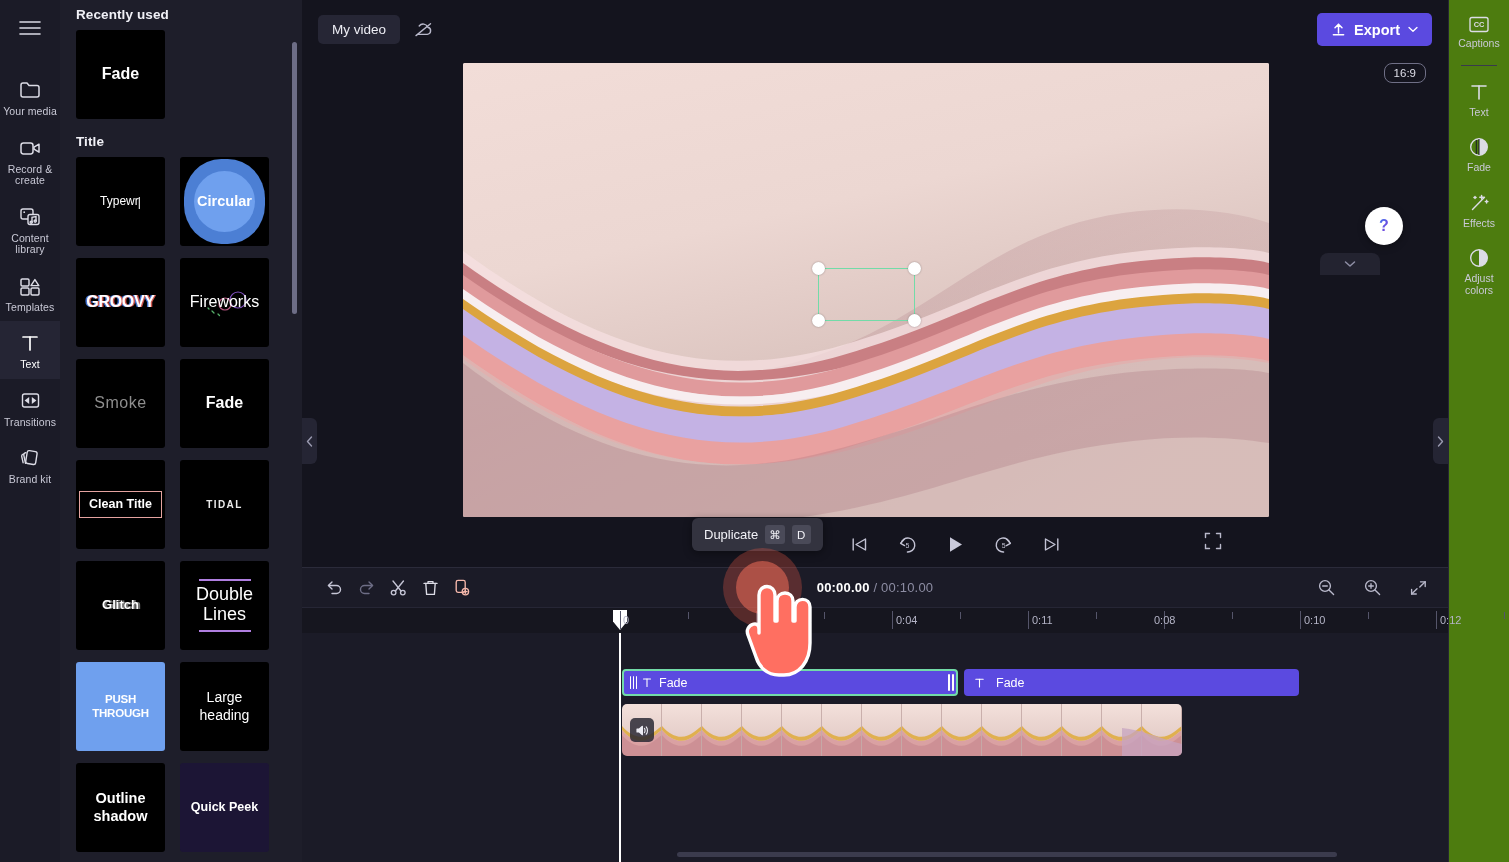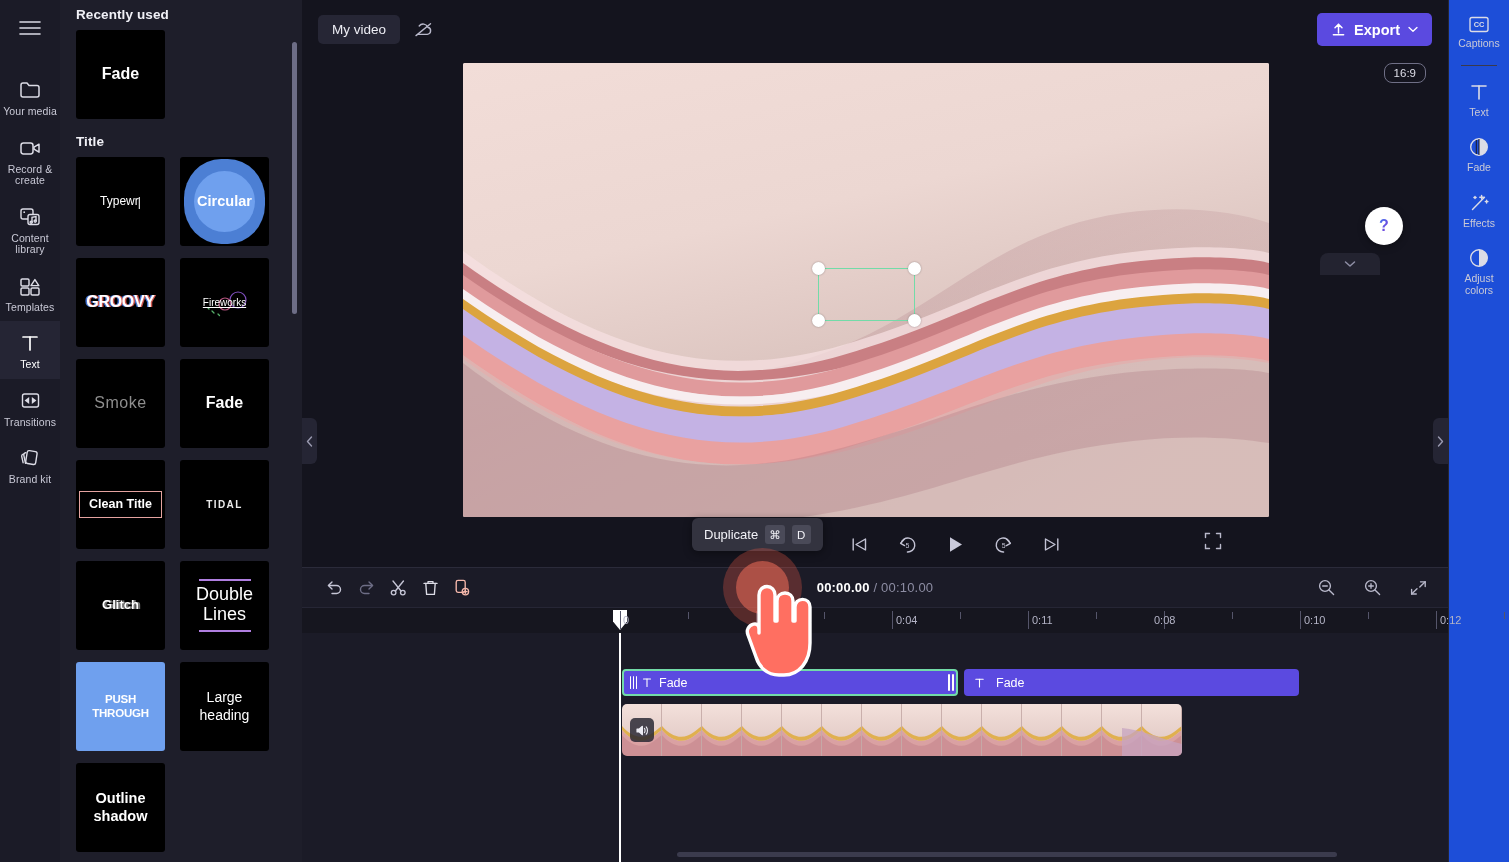--- a/index.html
+++ b/index.html
@@ -171,21 +171,21 @@
   }
   .audio-badge {
     position: absolute; left: 8px; top: 14px; width: 24px; height: 24px; border-radius: 5px;
     background: rgba(35,35,48,.82); display: flex; align-items: center; justify-content: center; cursor: pointer;
   }
   .tl-bottom-scroll {
     position: absolute; left: 375px; width: 660px; height: 5px; bottom: 5px; background: #3b3b4d; border-radius: 3px; cursor: pointer;
   }
 
   
-  .rrail { width: 61px; flex: 0 0 61px; background: #1d4ed8; border-left: 1px solid #262634; padding-top: 6px; }
+  .rrail { width: 61px; flex: 0 0 61px; background: #4d7c0f; border-left: 1px solid #262634; padding-top: 6px; }
   .rr-item {
     padding: 9px 2px 9px; display: flex; flex-direction: column; align-items: center; gap: 4px; cursor: pointer;
   }
   .rr-item .lbl { font-size: 10.5px; color: #c9c9d6; text-align: center; line-height: 11.5px; }
   .rr-div { height: 1px; background: #3a3a4c; margin: 6px 12px; }
 
   .cursor-ind {
     position: absolute; left: 421px; top: 548px; z-index: 40; pointer-events: none;
   }
   .ring-outer { position: absolute; left: 0; top: 0; width: 79px; height: 79px; border-radius: 50%; background: rgba(235,90,70,.30); }
@@ -314,21 +314,21 @@
       <div class="thumb">
         <span class="t-label" style="font-size:16px;font-weight:800;letter-spacing:-.3px;text-shadow:1.5px 0 0 #d0564e,-1.5px 0 0 #3f6fcf;">GROOVY</span>
       </div>
 
       <div class="thumb">
         <svg style="position:absolute;left:18px;top:28px;" width="60" height="36" viewBox="0 0 60 36" fill="none">
           <circle cx="40" cy="14" r="8" stroke="#7f4fbe" stroke-width="1.2"></circle>
           <circle cx="27" cy="18" r="6" stroke="#b4557f" stroke-width="1.2"></circle>
           <path d="M14 25l2 2M20 28l1.5 1.5M10 22l1 1" stroke="#57b06a" stroke-width="1.3" stroke-linecap="round"></path>
         </svg>
-        <span class="t-label" style="position:relative;font-size:10px;text-decoration:underline;">Fireworks</span>
+        <span class="t-label" style="position:relative;font-size:16px;">Fireworks</span>
       </div>
 
       <div class="thumb">
         <span class="t-label" style="font-size:16px;color:#8e8e8e;filter:blur(.6px);letter-spacing:.5px;">Smoke</span>
       </div>
 
       <div class="thumb">
         <span class="t-label" style="font-size:16px;font-weight:700;">Fade</span>
       </div>
 
@@ -359,20 +359,23 @@
       </div>
 
       <div class="thumb">
         <span class="t-label" style="font-size:14px;line-height:1.25;">Large heading</span>
       </div>
 
       <div class="thumb">
         <span class="t-label" style="font-size:14.5px;font-weight:700;line-height:1.2;">Outline shadow</span>
       </div>
 
+      <div class="thumb" style="background:#1c1535;">
+        <span class="t-label" style="font-size:12.5px;font-weight:700;">Quick Peek</span>
+      </div>
     </div>
 
     <div class="lib-scrollbar"></div>
   </div>
 
   <div class="center">
 
     <div class="collapse-tab" style="left:0px;top:418px;">
       <svg width="7" height="11" viewBox="0 0 7 11" fill="none" stroke="#9a9ab0" stroke-width="1.4" stroke-linecap="round" stroke-linejoin="round">
           <polyline points="5.5,1 1.5,5.5 5.5,10"></polyline>

